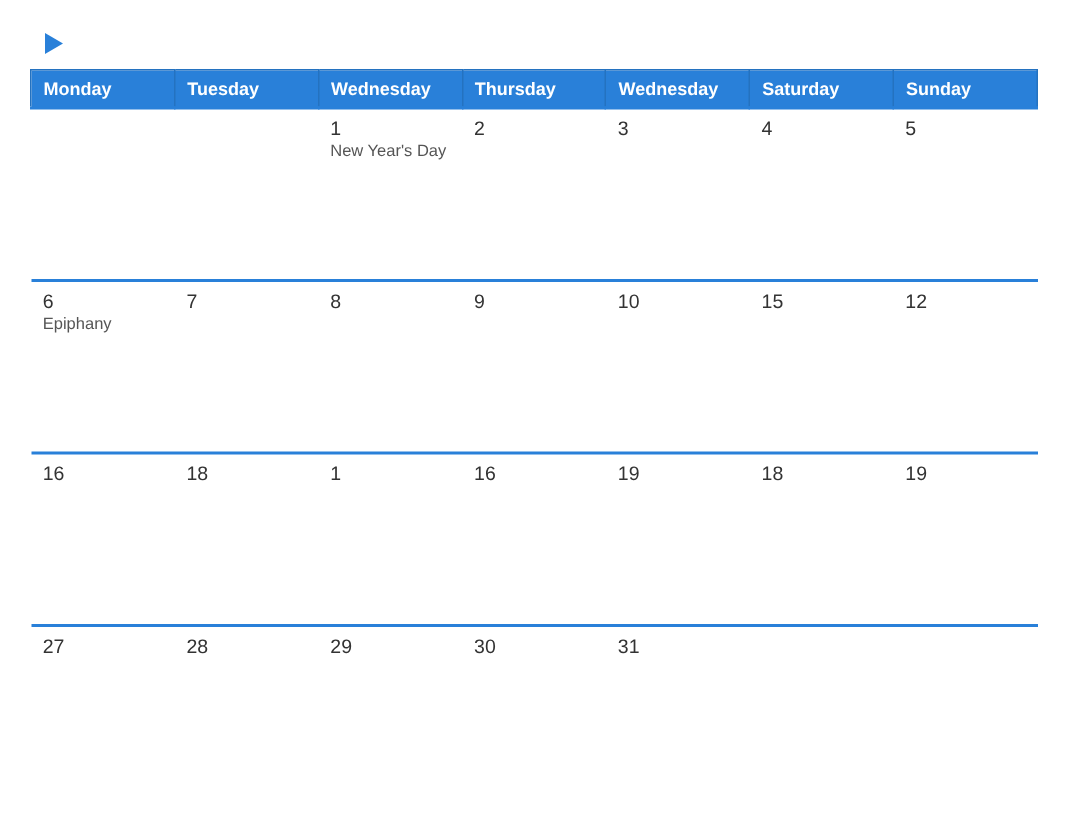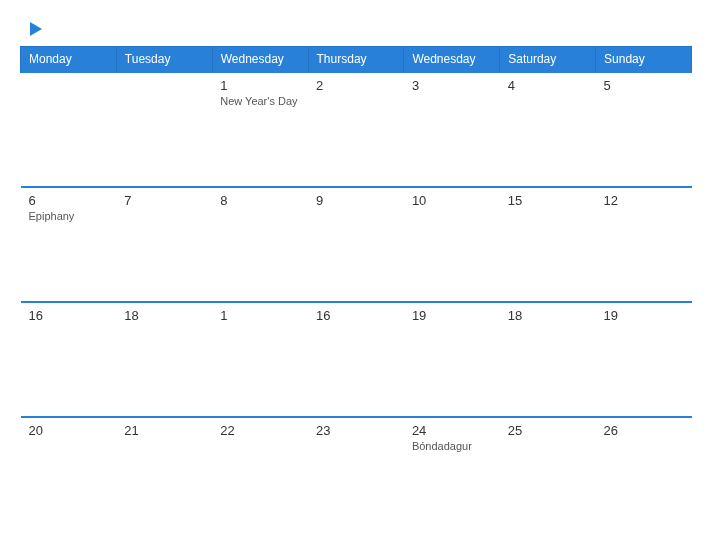--- a/index.html
+++ b/index.html
@@ -69,21 +69,21 @@
     }
     .calendar {
       width: 100%;
       border-collapse: collapse;
       flex: 1;
     }
     .calendar thead tr th {
       background: #2980d9;
       color: #fff;
       font-size: 12px;
-      font-weight: normal;
+      font-weight: bold;
       padding: 5px 8px;
       text-align: left;
       border: 1px solid #2472c0;
     }
     .calendar tbody tr {
       border-top: 2px solid #2980d9;
     }
     .calendar tbody tr td {
       vertical-align: top;
       padding: 5px 8px 5px 8px;
@@ -208,37 +208,32 @@
           </td>
           <td>
             <span class="day-num">18</span>
           </td>
           <td>
             <span class="day-num">19</span>
           </td>
         </tr>
         <tr>
           <td>
-            <span class="day-num">20</span>
-          </td>
-          <td>
-            <span class="day-num">21</span>
-          </td>
-          <td>
-            <span class="day-num">22</span>
-          </td>
-          <td>
-            <span class="day-num">23</span>
-          </td>
-          <td>
-            <span class="day-num">24</span>
-            <span class="day-event">Bóndadagur</span>
-          </td>
-          <td>
-            <span class="day-num">25</span>
-          </td>
-          <td>
-            <span class="day-num">26</span>
-          </td>
+            <span class="day-num">27</span>
+          </td>
+          <td>
+            <span class="day-num">28</span>
+          </td>
+          <td>
+            <span class="day-num">29</span>
+          </td>
+          <td>
+            <span class="day-num">30</span>
+          </td>
+          <td>
+            <span class="day-num">31</span>
+          </td>
+          <td class="empty-cell"></td>
+          <td class="empty-cell"></td>
         </tr>
       </tbody>
   </table>
 </div>
 
 </body></html>

